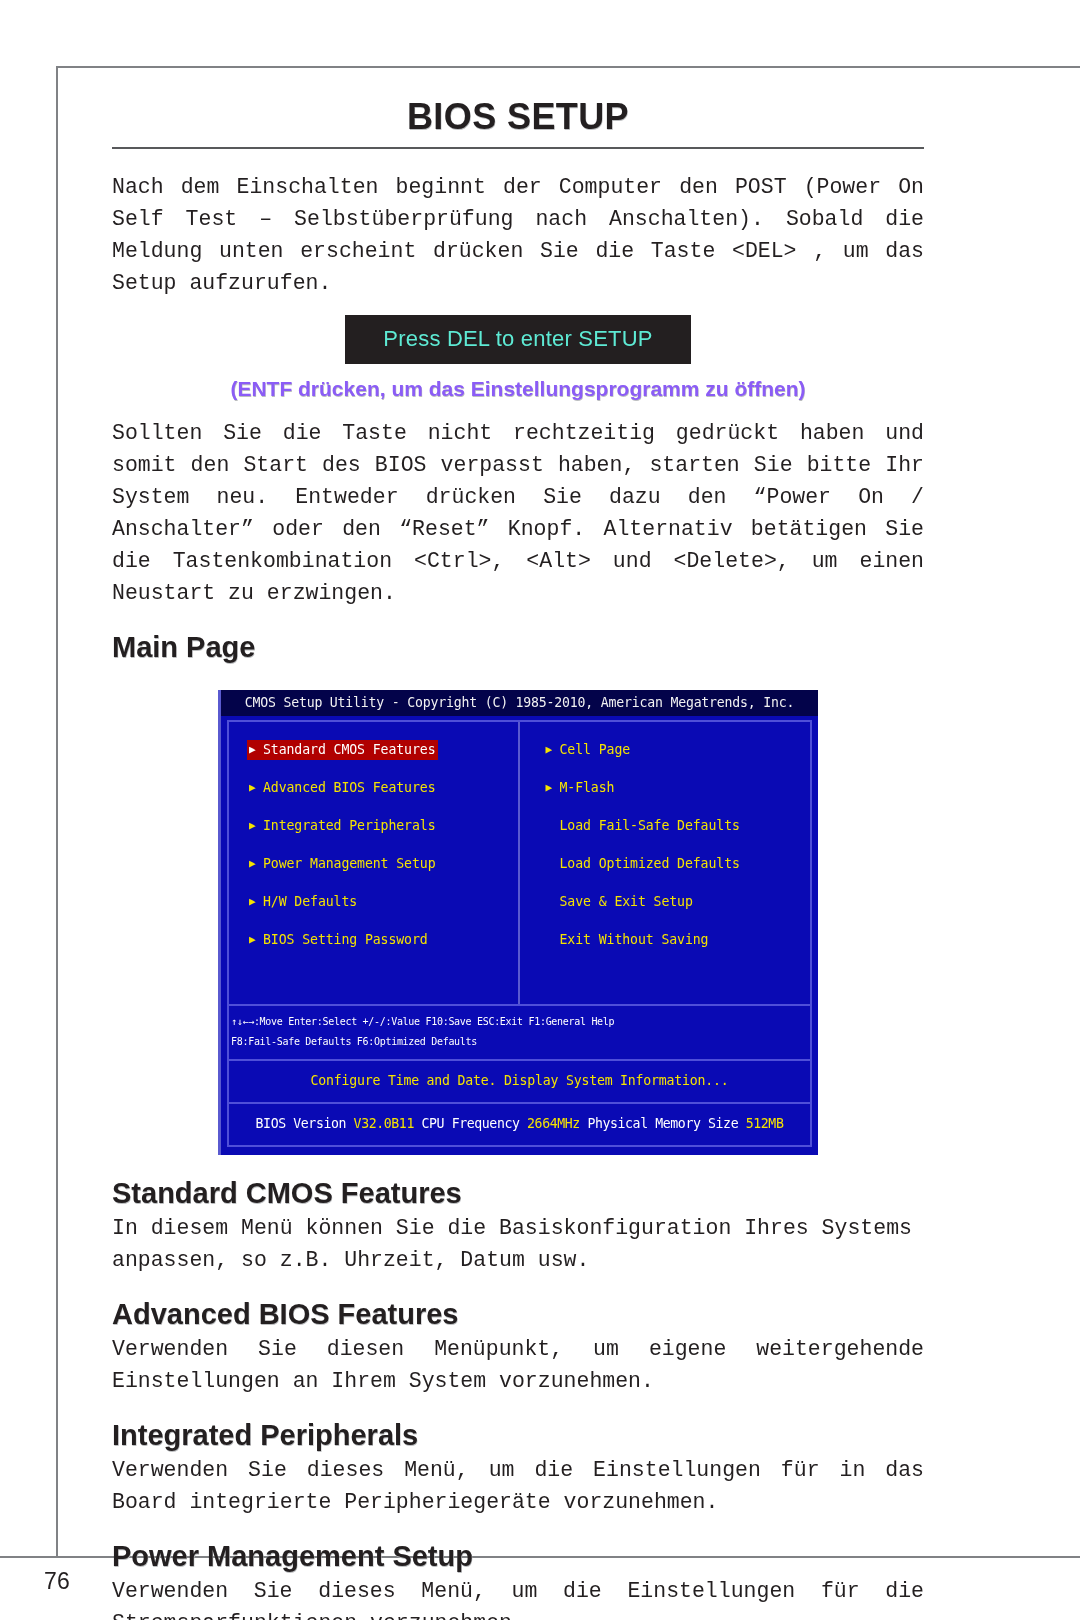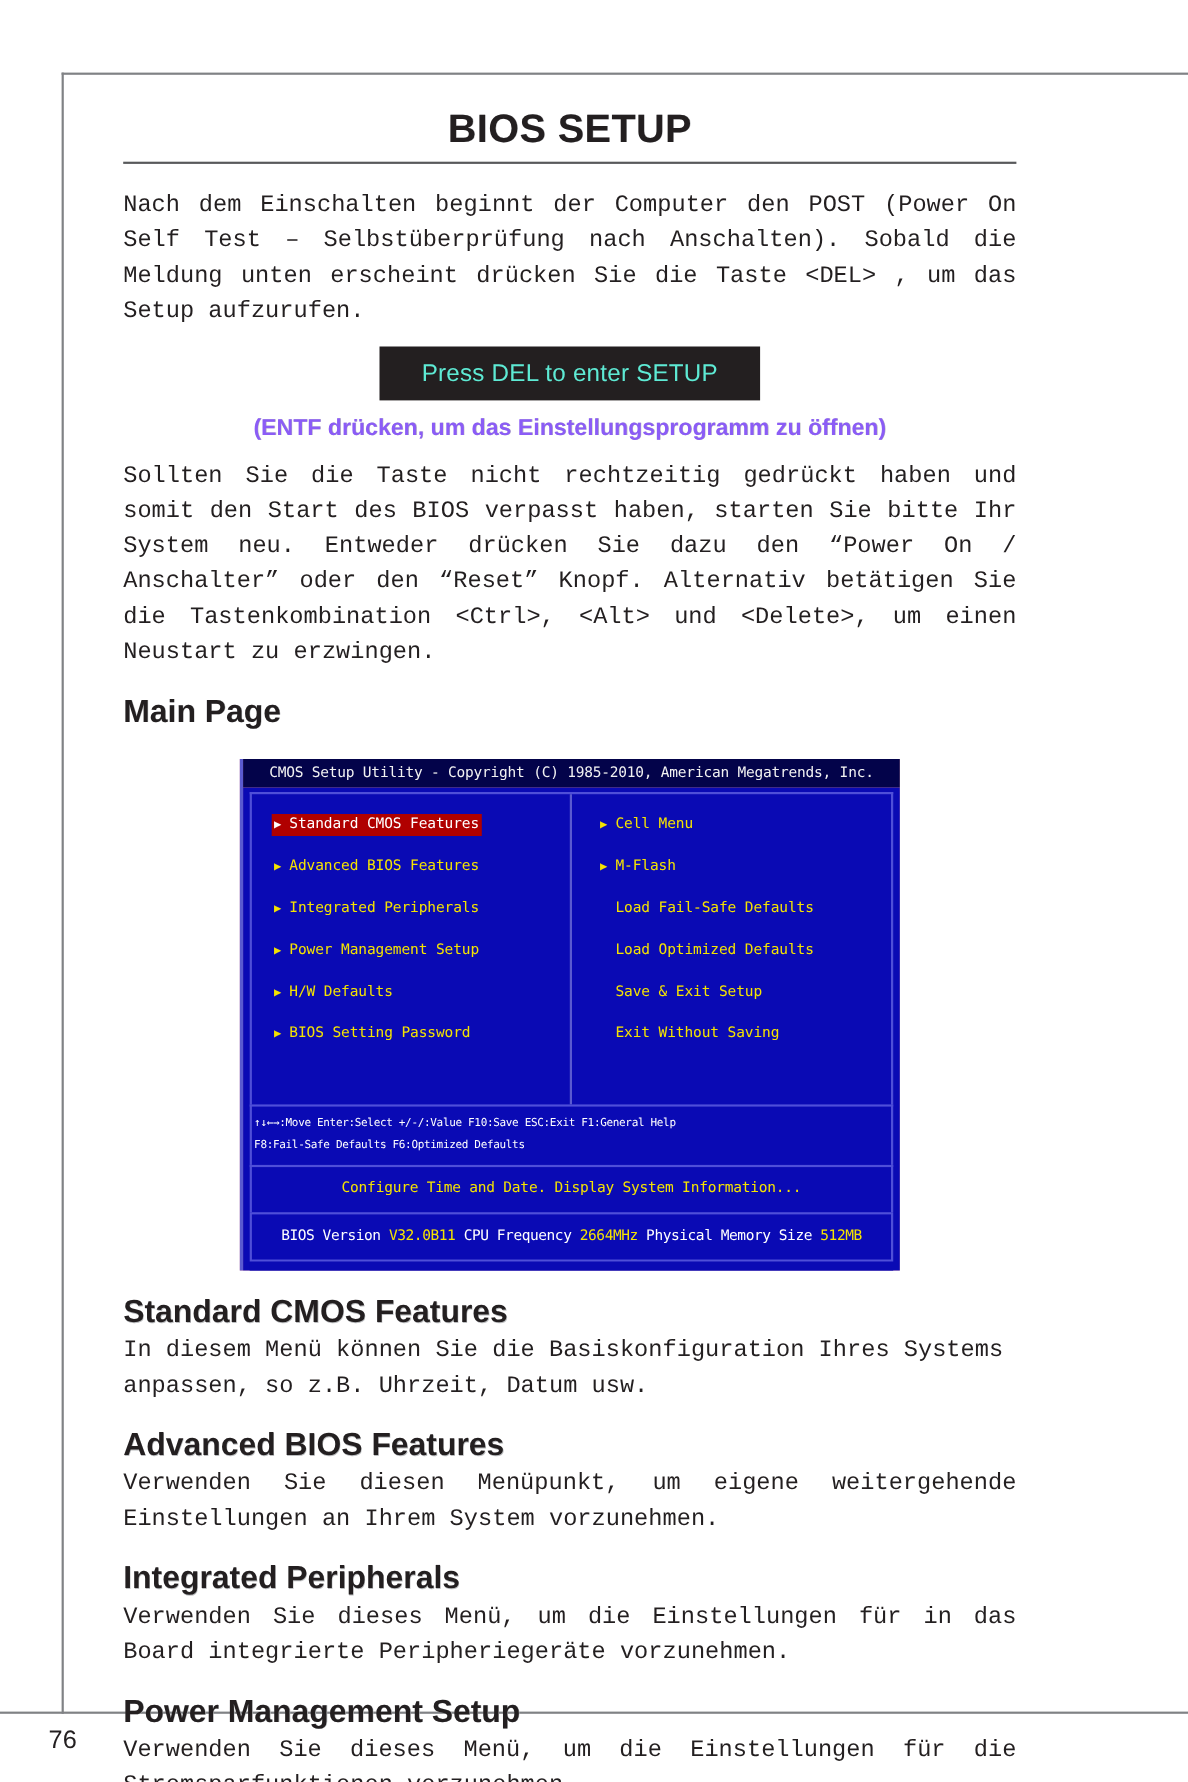--- a/index.html
+++ b/index.html
@@ -115,21 +115,21 @@
   }
 
   
   .bios-wrap {
     margin-top: 26px;
     display: flex;
     justify-content: center;
   }
   .bios {
     width: 600px;
-    background: #fca5a5;
+    background: #14b8a6;
     font-family: "DejaVu Sans Mono", "Liberation Mono", monospace;
     box-sizing: border-box;
     border-left: 3px solid #5a5ad0;
     border-top: 0;
     position: relative;
   }
   .bios-titlebar {
     background: #03034a;
     color: #f2f2f2;
     font-size: 13.2px;
@@ -274,21 +274,21 @@
             </div>
             <div class="bios-item">
               <span class="arrow">▶</span>
               <span>BIOS Setting Password</span>
             </div>
           </div>
 
           <div class="bios-col right">
             <div class="bios-item">
               <span class="arrow">▶</span>
-              <span>Cell Menu</span>
+              <span>Cell Page</span>
             </div>
             <div class="bios-item">
               <span class="arrow">▶</span>
               <span>M-Flash</span>
             </div>
             <div class="bios-item">
               <span class="arrow blank">▶</span>
               <span>Load Fail-Safe Defaults</span>
             </div>
             <div class="bios-item">

